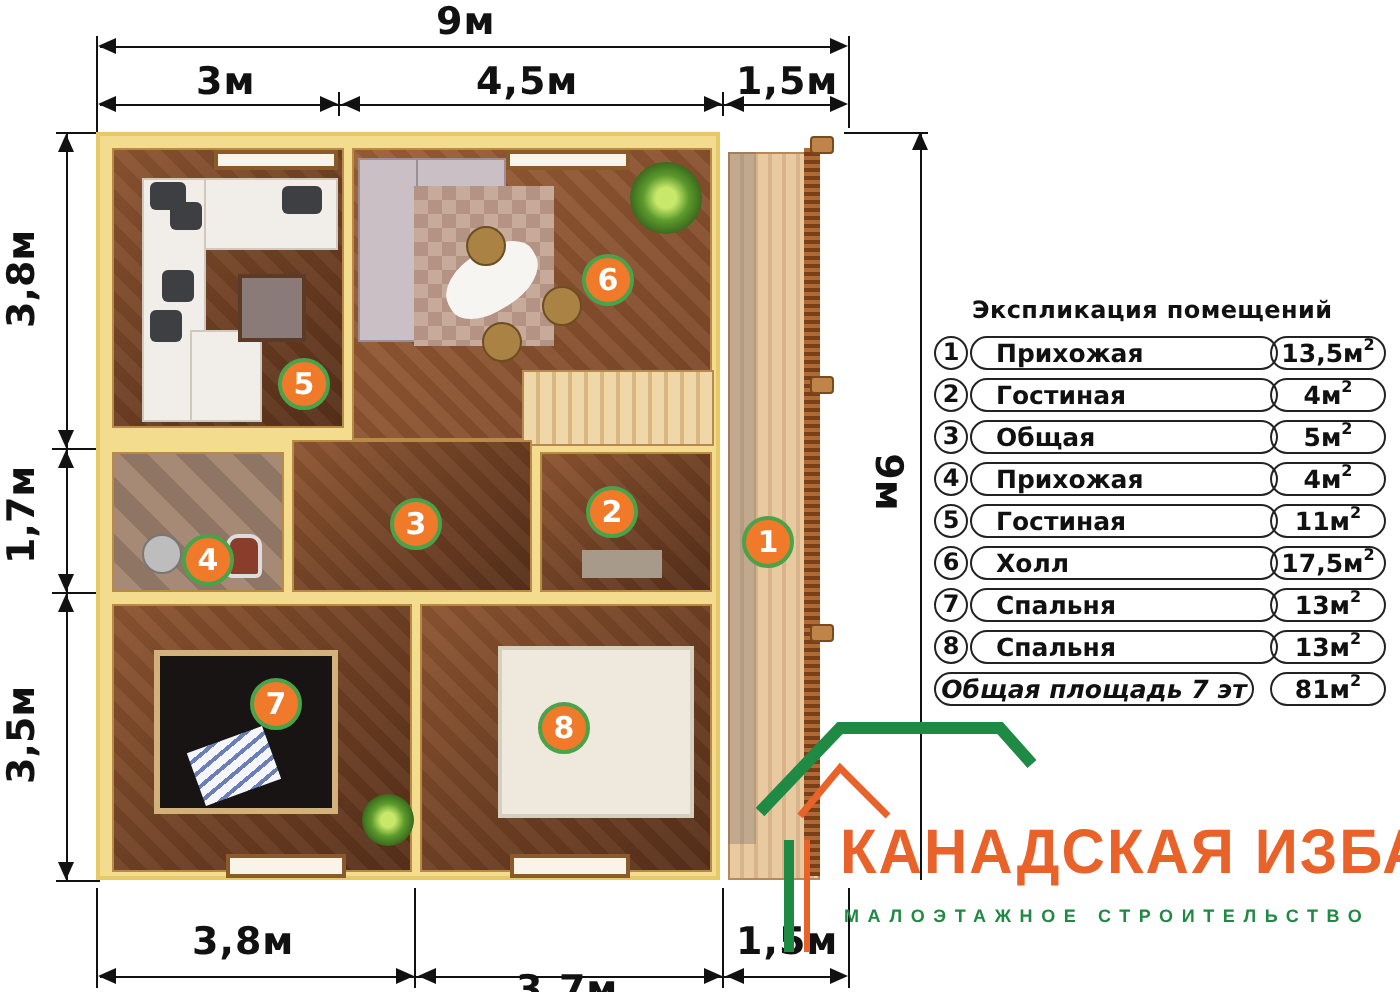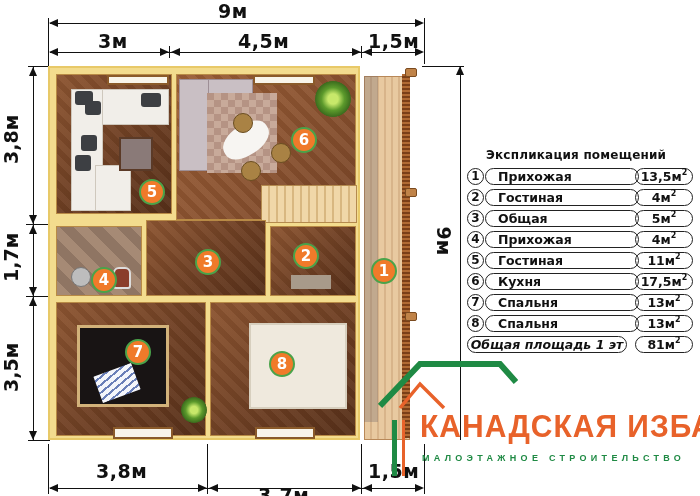--- a/index.html
+++ b/index.html
@@ -231,35 +231,35 @@
   <div class="lname">Прихожая</div>
   <div class="lval"><span>4м</span><sup>2</sup></div>
 </div>
 <div class="lrow" style="top:252px;">
   <div class="num">5</div>
   <div class="lname">Гостиная</div>
   <div class="lval"><span>11м</span><sup>2</sup></div>
 </div>
 <div class="lrow" style="top:273px;">
   <div class="num">6</div>
-  <div class="lname">Кухня</div>
+  <div class="lname">Холл</div>
   <div class="lval"><span>17,5м</span><sup>2</sup></div>
 </div>
 <div class="lrow" style="top:294px;">
   <div class="num">7</div>
   <div class="lname">Спальня</div>
   <div class="lval"><span>13м</span><sup>2</sup></div>
 </div>
 <div class="lrow" style="top:315px;">
   <div class="num">8</div>
   <div class="lname">Спальня</div>
   <div class="lval"><span>13м</span><sup>2</sup></div>
 </div>
 <div class="lrow" style="top:336px;">
-  <div class="ltotal">Общая площадь 1 эт</div>
+  <div class="ltotal">Общая площадь 7 эт</div>
   <div class="lval"><span>81м</span><sup>2</sup></div>
 </div>
 
 <svg style="position:absolute;left:378px;top:358px;" width="140" height="120">
   <polyline points="2,48 42,6 122,6 138,24" fill="none" stroke="#1f8a44" stroke-width="6" stroke-linejoin="miter"></polyline>
   <polyline points="22,50 42,26 66,50" fill="none" stroke="#e8622a" stroke-width="3.5"></polyline>
   <rect x="14" y="62" width="5" height="56" fill="#1f8a44"></rect>
   <rect x="24" y="62" width="3" height="56" fill="#e8622a"></rect>
 </svg>
 <div class="logo-name">КАНАДСКАЯ ИЗБА</div>

